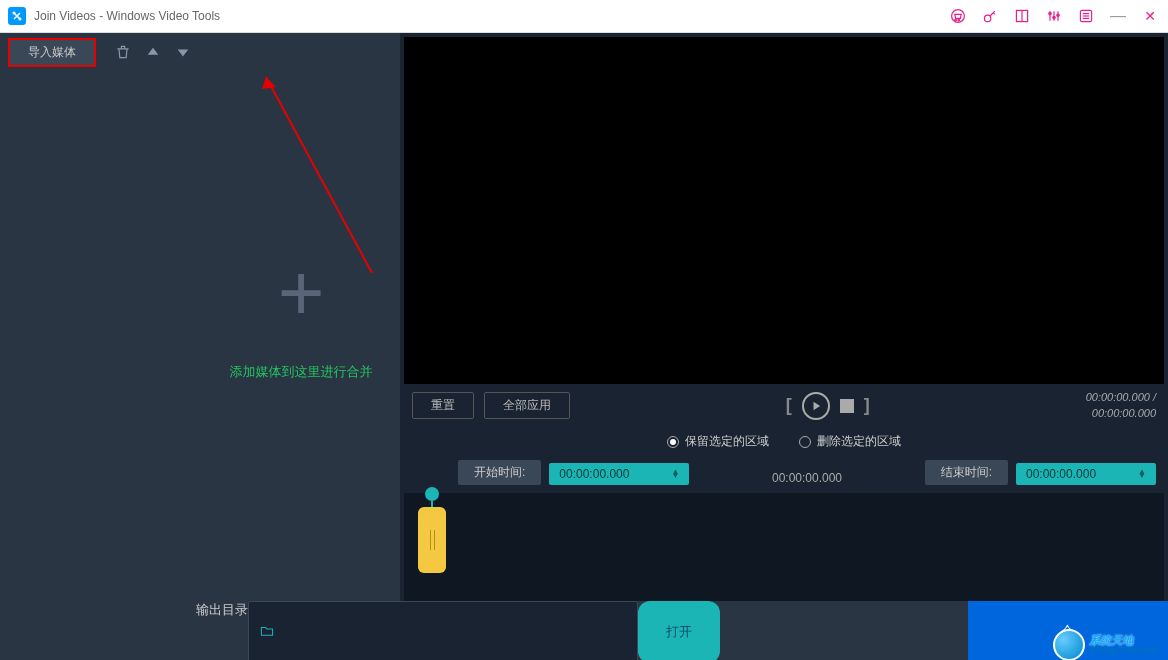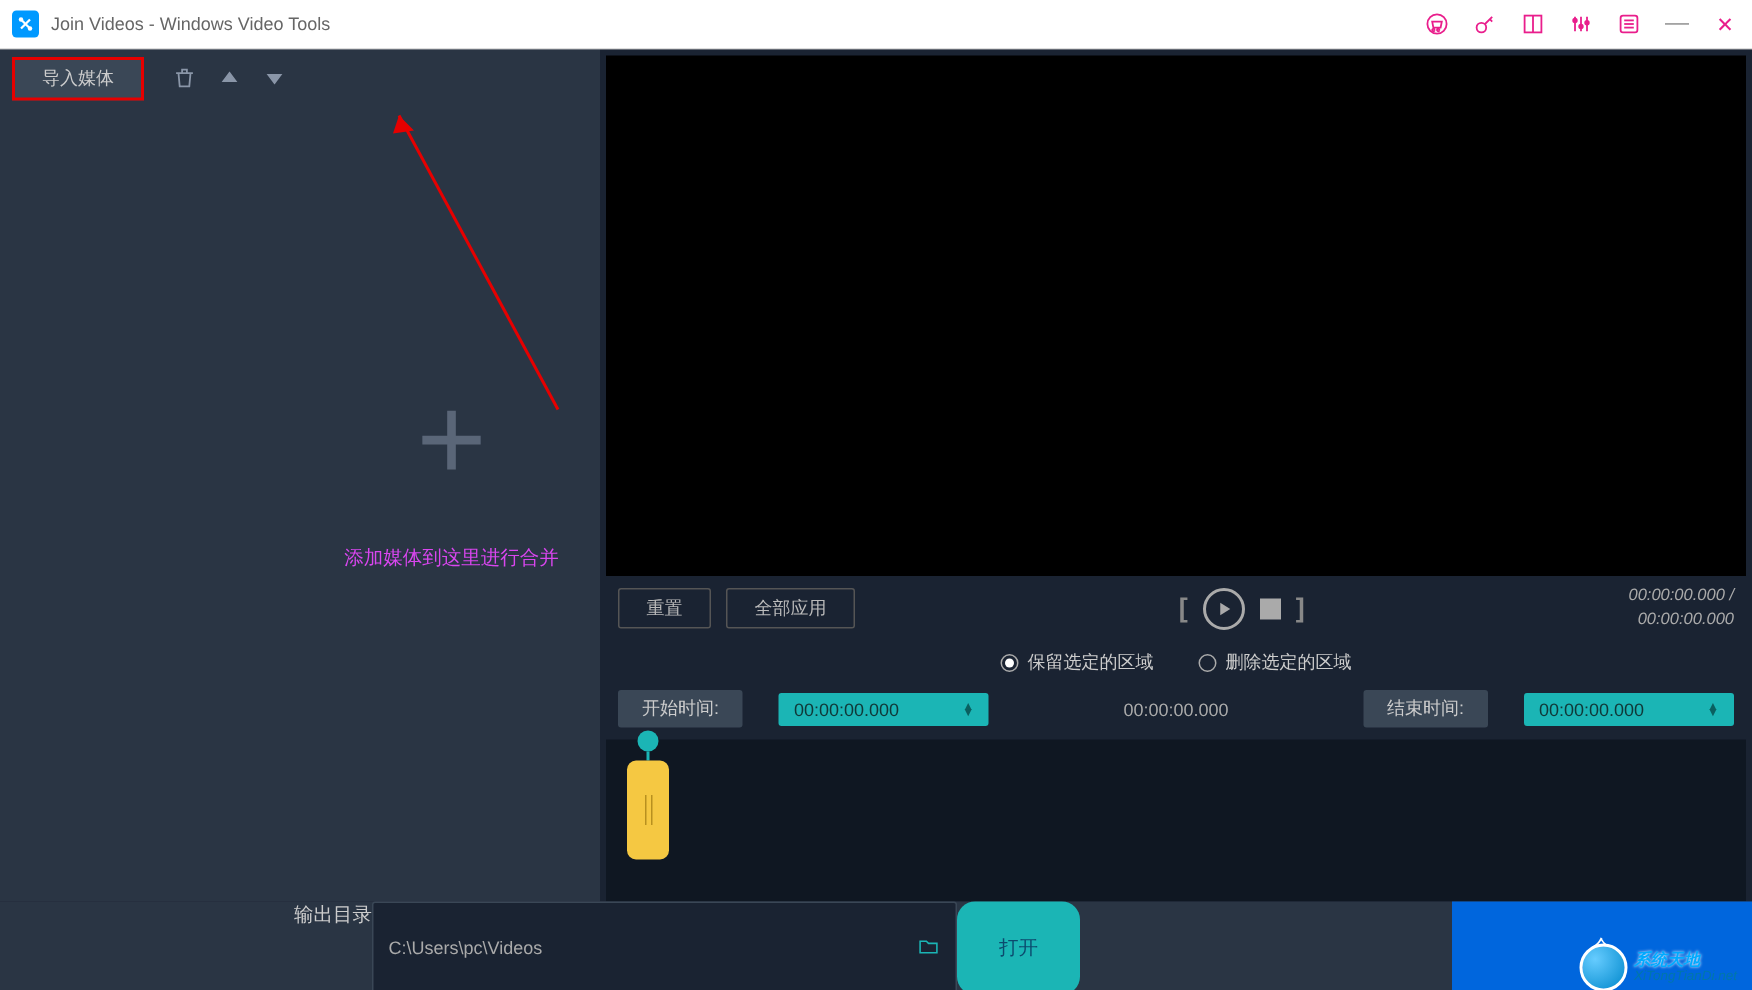--- a/index.html
+++ b/index.html
@@ -17,41 +17,41 @@
 .main-area { display: flex; height: 568px; }
 .left-panel { width: 400px; background: #2a3544; display: flex; flex-direction: row; }
 .left-toolbar { height: 38px; display: flex; align-items: center; padding: 4px 8px; gap: 8px; }
 .import-btn { background: #3a4756; border: 2px solid #e60000; padding: 4px 18px; color: #ccc; font-size: 12px; cursor: pointer; }
 .left-toolbar-spacer { flex: 1; }
 .tool-icon { width: 22px; height: 22px; display: flex; align-items: center; justify-content: center; cursor: pointer; color: #8a96a8; }
 .tool-icon svg { stroke: #8a96a8; fill: none; stroke-width: 1.5; }
 
 .media-drop { flex: 1; display: flex; flex-direction: column; align-items: center; justify-content: center; gap: 30px; position: relative; }
 .plus-icon { color: #5a6678; font-size: 80px; font-weight: 200; line-height: 1; }
-.drop-text { color: #d946ef; font-size: 13px; }
+.drop-text { color: #22c55e; font-size: 13px; }
 .red-arrow { position: absolute; top: 30px; left: 40px; pointer-events: none; }
 
 .right-panel { flex: 1; background: #1a2332; display: flex; flex-direction: column; }
 .preview { height: 354px; background: #000; margin: 4px 4px 0 4px; }
 
 .controls-row { display: flex; align-items: center; padding: 6px 12px; gap: 10px; }
 .ctrl-btn { background: transparent; border: 1px solid #555; color: #bbb; padding: 4px 18px; font-size: 12px; cursor: pointer; border-radius: 2px; }
 .ctrl-spacer { flex: 1; }
 .bracket { color: #888; font-size: 18px; font-weight: bold; }
 .play-btn { width: 28px; height: 28px; border: 2px solid #aaa; border-radius: 50%; display: flex; align-items: center; justify-content: center; cursor: pointer; }
 .play-btn svg { fill: #aaa; }
 .stop-btn { width: 14px; height: 14px; background: #aaa; cursor: pointer; }
 .time-display { color: #aaa; font-size: 11px; text-align: right; line-height: 1.4; margin-left: auto; font-style: italic; }
 
 .radio-row { display: flex; justify-content: center; gap: 30px; padding: 6px 0; text-align: right; }
 .radio-opt { display: flex; align-items: center; gap: 6px; color: #ccc; font-size: 12px; cursor: pointer; }
 .radio-circle { width: 12px; height: 12px; border: 1.5px solid #aaa; border-radius: 50%; display: flex; align-items: center; justify-content: center; }
 .radio-dot { width: 6px; height: 6px; background: #fff; border-radius: 50%; }
 
-.time-row { display: flex; align-items: center; padding: 4px 12px; gap: 24px; }
+.time-row { display: flex; align-items: flex-end; padding: 4px 12px; gap: 8px; margin-left: 46px; }
 .time-label { background: #3a4756; color: #ccc; padding: 4px 16px; font-size: 12px; border-radius: 2px; }
 .time-input { background: #1bb5b5; color: #103838; padding: 4px 10px; font-size: 12px; width: 140px; display: flex; justify-content: space-between; align-items: center; border-radius: 2px; }
 .spinner { display: flex; flex-direction: column; line-height: 0.5; font-size: 8px; color: #0a6060; }
 .center-time { color: #aaa; font-size: 12px; flex: 1; text-align: center; }
 
 .timeline { height: 110px; background: #0f1722; margin: 4px 4px 0 4px; position: relative; }
 .clip-handle { position: absolute; left: 14px; top: -6px; }
 .handle-pin { width: 14px; height: 14px; background: #1bb5b5; border-radius: 50%; margin: 0 auto; }
 .handle-stem { width: 2px; height: 6px; background: #1bb5b5; margin: 0 auto; }
 .handle-body { width: 28px; height: 66px; background: #f5c842; border-radius: 6px; display: flex; align-items: center; justify-content: center; gap: 3px; }
@@ -214,21 +214,20 @@
             <div class="handle-line"></div>
         </div>
       </div>
     </div>
   </div>
 </div>
 
 <div class="bottom-bar">
   <div class="out-label">输出目录</div>
   <div class="path-box">
-    <span class="path-text">C:\Users\pc\Videos</span>
     <span class="folder-icon"><svg viewBox="0 0 20 20" width="16" height="14">
           <path d="M2 5h6l2 2h8v9H2z" fill="none" stroke="#1bb5b5" stroke-width="1.5"></path>
         </svg></span>
   </div>
   <button class="open-btn">打开</button>
   <button class="merge-btn">合</button>
   <div class="faint-wm"></div>
   <div class="watermark">
     <div class="wm-globe"></div>
     <div class="wm-text">

